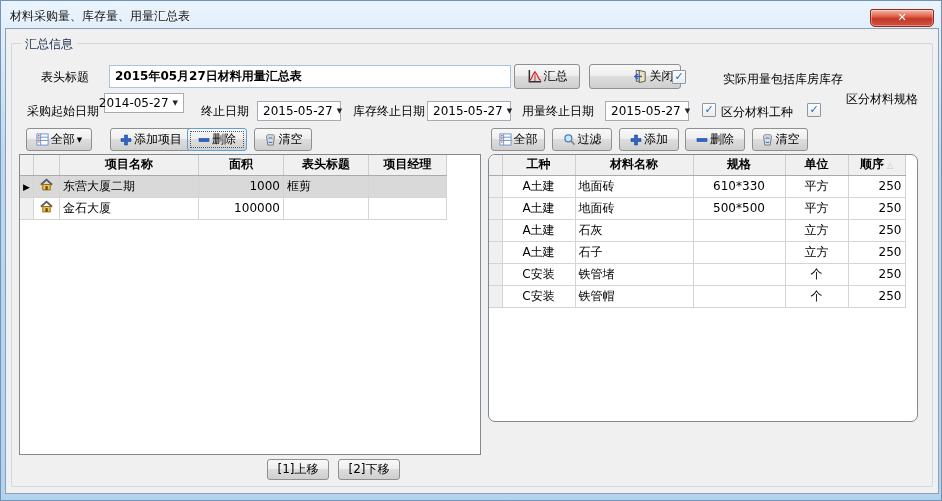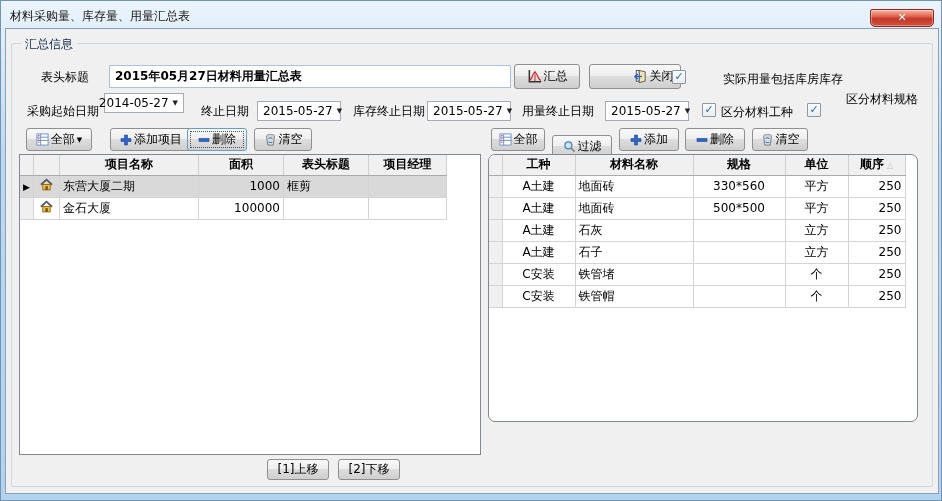--- a/index.html
+++ b/index.html
@@ -194,21 +194,21 @@
         <line x1="1" y1="4.5" x2="13" y2="4.5" stroke="#6a8ec9"></line>
         <line x1="1" y1="8" x2="13" y2="8" stroke="#6a8ec9"></line>
         <line x1="2.2" y1="2.8" x2="3.8" y2="2.8" stroke="#d23"></line>
         <line x1="2.2" y1="6.3" x2="3.8" y2="6.3" stroke="#d23"></line>
         <line x1="2.2" y1="9.8" x2="3.8" y2="9.8" stroke="#d23"></line>
       </svg>
     </span>
     <span>全部</span>
   </div>
 
-  <div class="btn" style="left:551px; top:134px; width:60px; height:23px;">
+  <div class="btn" style="left:551px; top:127px; width:60px; height:23px;">
     <span class="ic">
       <svg width="13" height="13" viewBox="0 0 14 14">
         <circle cx="5.8" cy="5.8" r="3.7" fill="#cfe6fa" stroke="#4a7fc0" stroke-width="1.4"></circle>
         <line x1="8.8" y1="8.8" x2="12.5" y2="12.5" stroke="#8a8a8a" stroke-width="2"></line>
       </svg>
     </span>
     <span>过滤</span>
   </div>
 
   <div class="btn" style="left:618px; top:127px; width:60px; height:23px;">
@@ -311,21 +311,21 @@
           <th>规格</th>
           <th>单位</th>
           <th><span>顺序</span><span class="sort">△</span></th>
         </tr>
       </thead>
       <tbody>
         <tr>
           <td class="ind"></td>
           <td class="ac">A土建</td>
           <td class="al">地面砖</td>
-          <td class="ac">330*560</td>
+          <td class="ac">610*330</td>
           <td class="ac">平方</td>
           <td class="ar">250</td>
         </tr>
         <tr>
           <td class="ind"></td>
           <td class="ac">A土建</td>
           <td class="al">地面砖</td>
           <td class="ac">500*500</td>
           <td class="ac">平方</td>
           <td class="ar">250</td>

